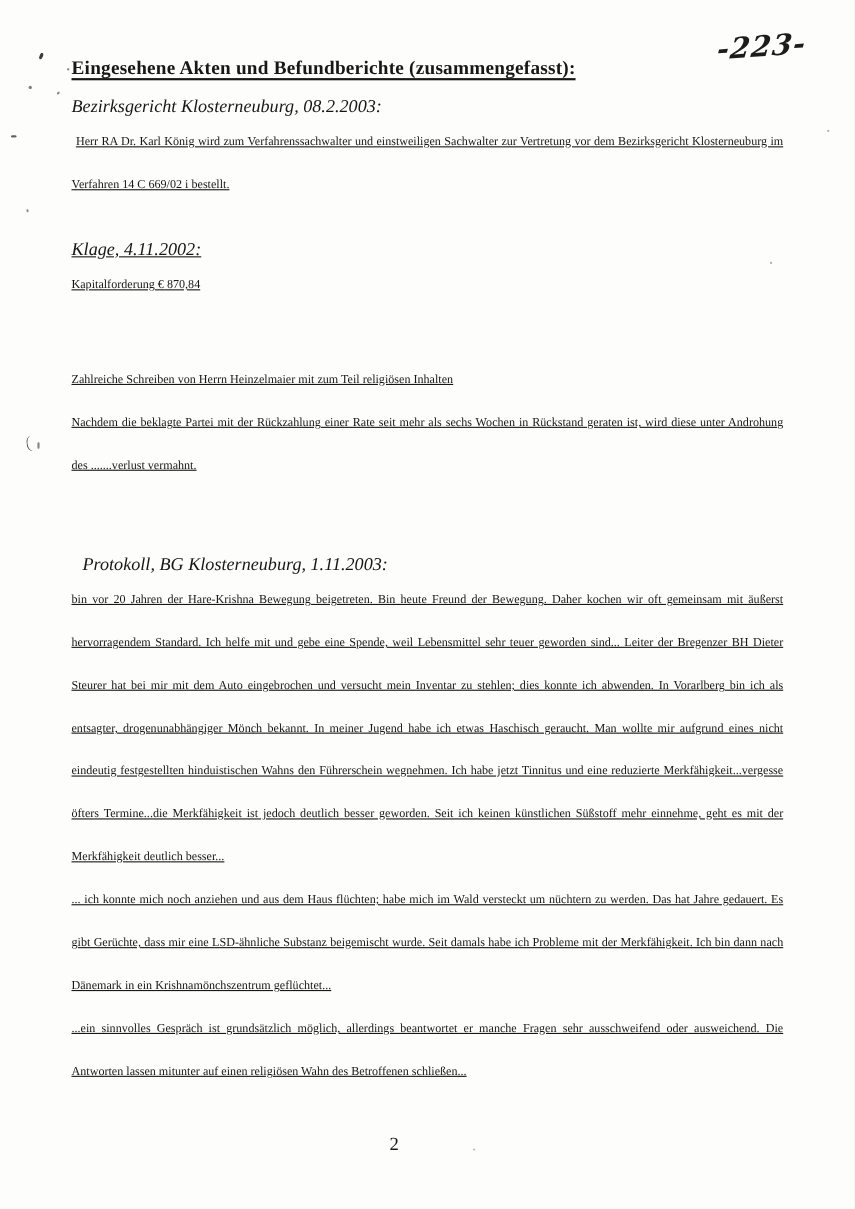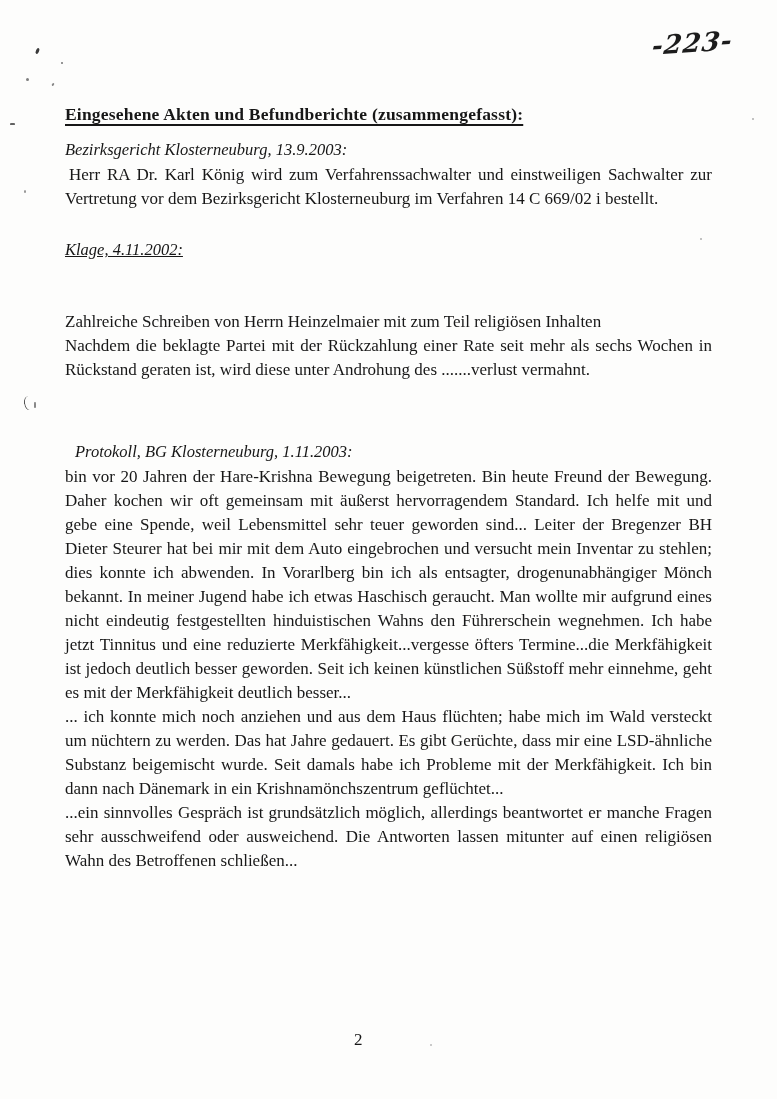--- a/index.html
+++ b/index.html
@@ -5,38 +5,39 @@
   html,body{margin:0;padding:0;background:#e8e8e8;}
   .page{
     position:relative;
     width:777px;height:1099px;
     margin:0 auto;
     background:#fdfdfc;
     color:#171717;
     font-family:"Liberation Serif","DejaVu Serif",serif;
     overflow:hidden;
   }
-  .content{padding:101px 65px 0 65px;}
+  .content{padding:48px 65px 0 65px;}
   .heading{
     margin:0;
     font-size:17.5px;line-height:27px;font-weight:bold;
     letter-spacing:.2px;
     text-decoration:underline;
     text-decoration-thickness:2px;
     text-underline-offset:4px;
   }
   .sec-title{
     margin:8px 0 0 0;
     font-style:italic;
     font-size:16.5px;line-height:27px;
   }
   .para{
     margin:0;
-    font-size:17px;line-height:24px;
+    font-size:11px;line-height:39px;
     text-align:justify;
+    text-decoration:underline;
   }
   .para.left{text-align:left;}
   .indent{text-indent:4px;}
   .mt-klage{margin-top:25px;text-decoration:underline;}
   .mt-zahlreiche{margin-top:47px;}
   .mt-protokoll{margin-top:56px;margin-left:10px;}
   .handwritten{
     position:absolute;top:28px;left:652px;
     font-family:"DejaVu Serif",serif;
     font-style:italic;font-weight:bold;
@@ -70,24 +71,25 @@
 <body>
 
 <div class="page">
 
   <div class="handwritten">-223-</div>
 
   <div class="content">
 
     <h1 class="heading">Eingesehene Akten und Befundberichte (zusammengefasst):</h1>
 
-    <p class="sec-title">Bezirksgericht Klosterneuburg, 13.9.2003:</p>
+    <p class="sec-title">Bezirksgericht Klosterneuburg, 08.2.2003:</p>
     <p class="para indent">Herr RA Dr. Karl König wird zum Verfahrenssachwalter und einstweiligen Sachwalter zur Vertretung vor dem Bezirksgericht Klosterneuburg im Verfahren 14 C 669/02 i bestellt.</p>
 
     <p class="sec-title mt-klage">Klage, 4.11.2002:</p>
+    <p class="para left">Kapitalforderung € 870,84</p>
     <p class="para left mt-zahlreiche">Zahlreiche Schreiben von Herrn Heinzelmaier mit zum Teil religiösen Inhalten</p>
 
     <p class="para">Nachdem die beklagte Partei mit der Rückzahlung einer Rate seit mehr als sechs Wochen in Rückstand geraten ist, wird diese unter Androhung des .......verlust vermahnt.</p>
 
     <p class="sec-title mt-protokoll">Protokoll, BG Klosterneuburg, 1.11.2003:</p>
     <p class="para">bin vor 20 Jahren der Hare-Krishna Bewegung beigetreten. Bin heute Freund der Bewegung. Daher kochen wir oft gemeinsam mit äußerst hervorragendem Standard. Ich helfe mit und gebe eine Spende, weil Lebensmittel sehr teuer geworden sind... Leiter der Bregenzer BH Dieter Steurer hat bei mir mit dem Auto eingebrochen und versucht mein Inventar zu stehlen; dies konnte ich abwenden. In Vorarlberg bin ich als entsagter, drogenunabhängiger Mönch bekannt. In meiner Jugend habe ich etwas Haschisch geraucht. Man wollte mir aufgrund eines nicht eindeutig festgestellten hinduistischen Wahns den Führerschein wegnehmen. Ich habe jetzt Tinnitus und eine reduzierte Merkfähigkeit...vergesse öfters Termine...die Merkfähigkeit ist jedoch deutlich besser geworden. Seit ich keinen künstlichen Süßstoff mehr einnehme, geht es mit der Merkfähigkeit deutlich besser...</p>
     <p class="para">... ich konnte mich noch anziehen und aus dem Haus flüchten; habe mich im Wald versteckt um nüchtern zu werden. Das hat Jahre gedauert. Es gibt Gerüchte, dass mir eine LSD-ähnliche Substanz beigemischt wurde. Seit damals habe ich Probleme mit der Merkfähigkeit. Ich bin dann nach Dänemark in ein Krishnamönchszentrum geflüchtet...</p>
     <p class="para">...ein sinnvolles Gespräch ist grundsätzlich möglich, allerdings beantwortet er manche Fragen sehr ausschweifend oder ausweichend. Die Antworten lassen mitunter auf einen religiösen Wahn des Betroffenen schließen...</p>
 
   </div>

